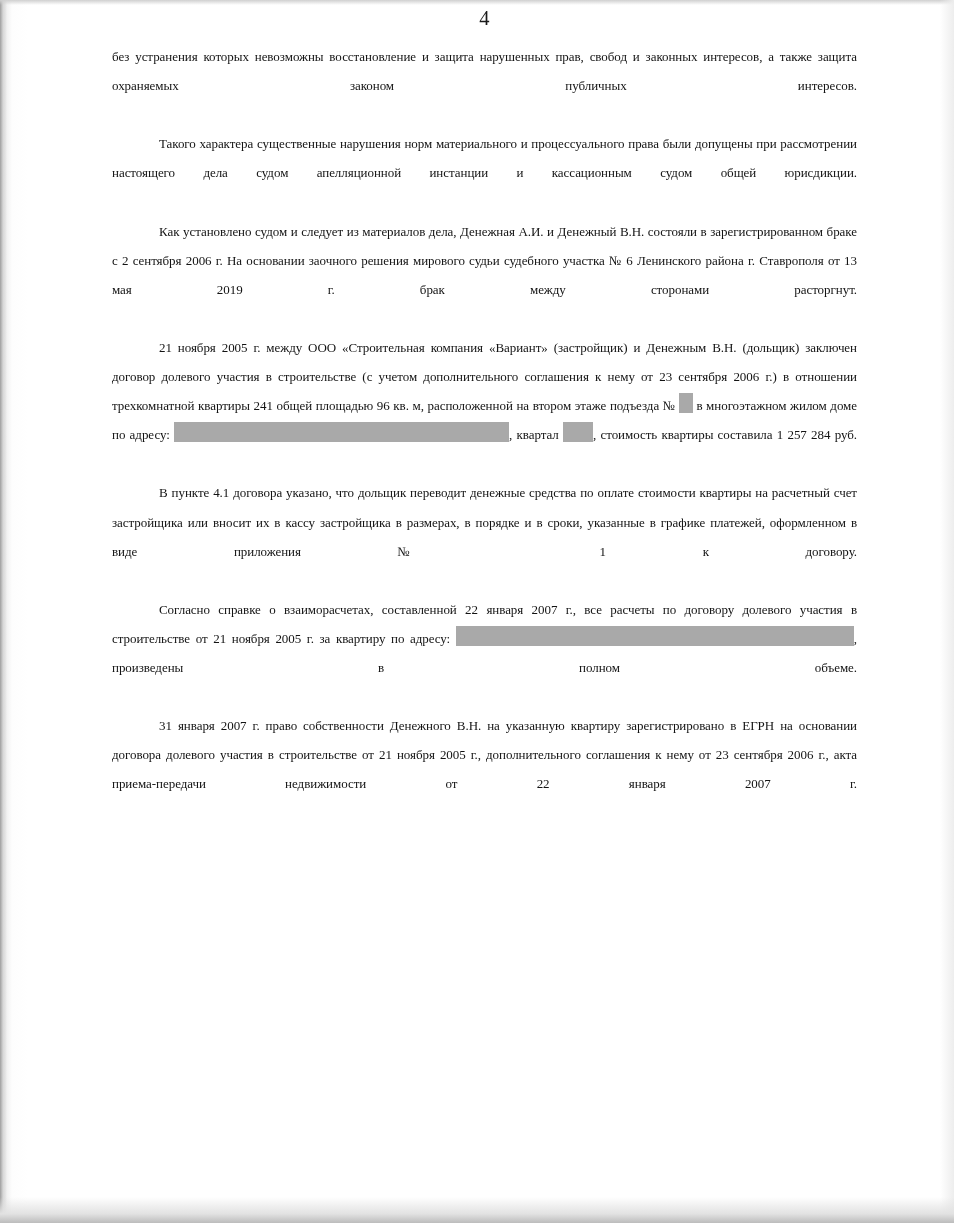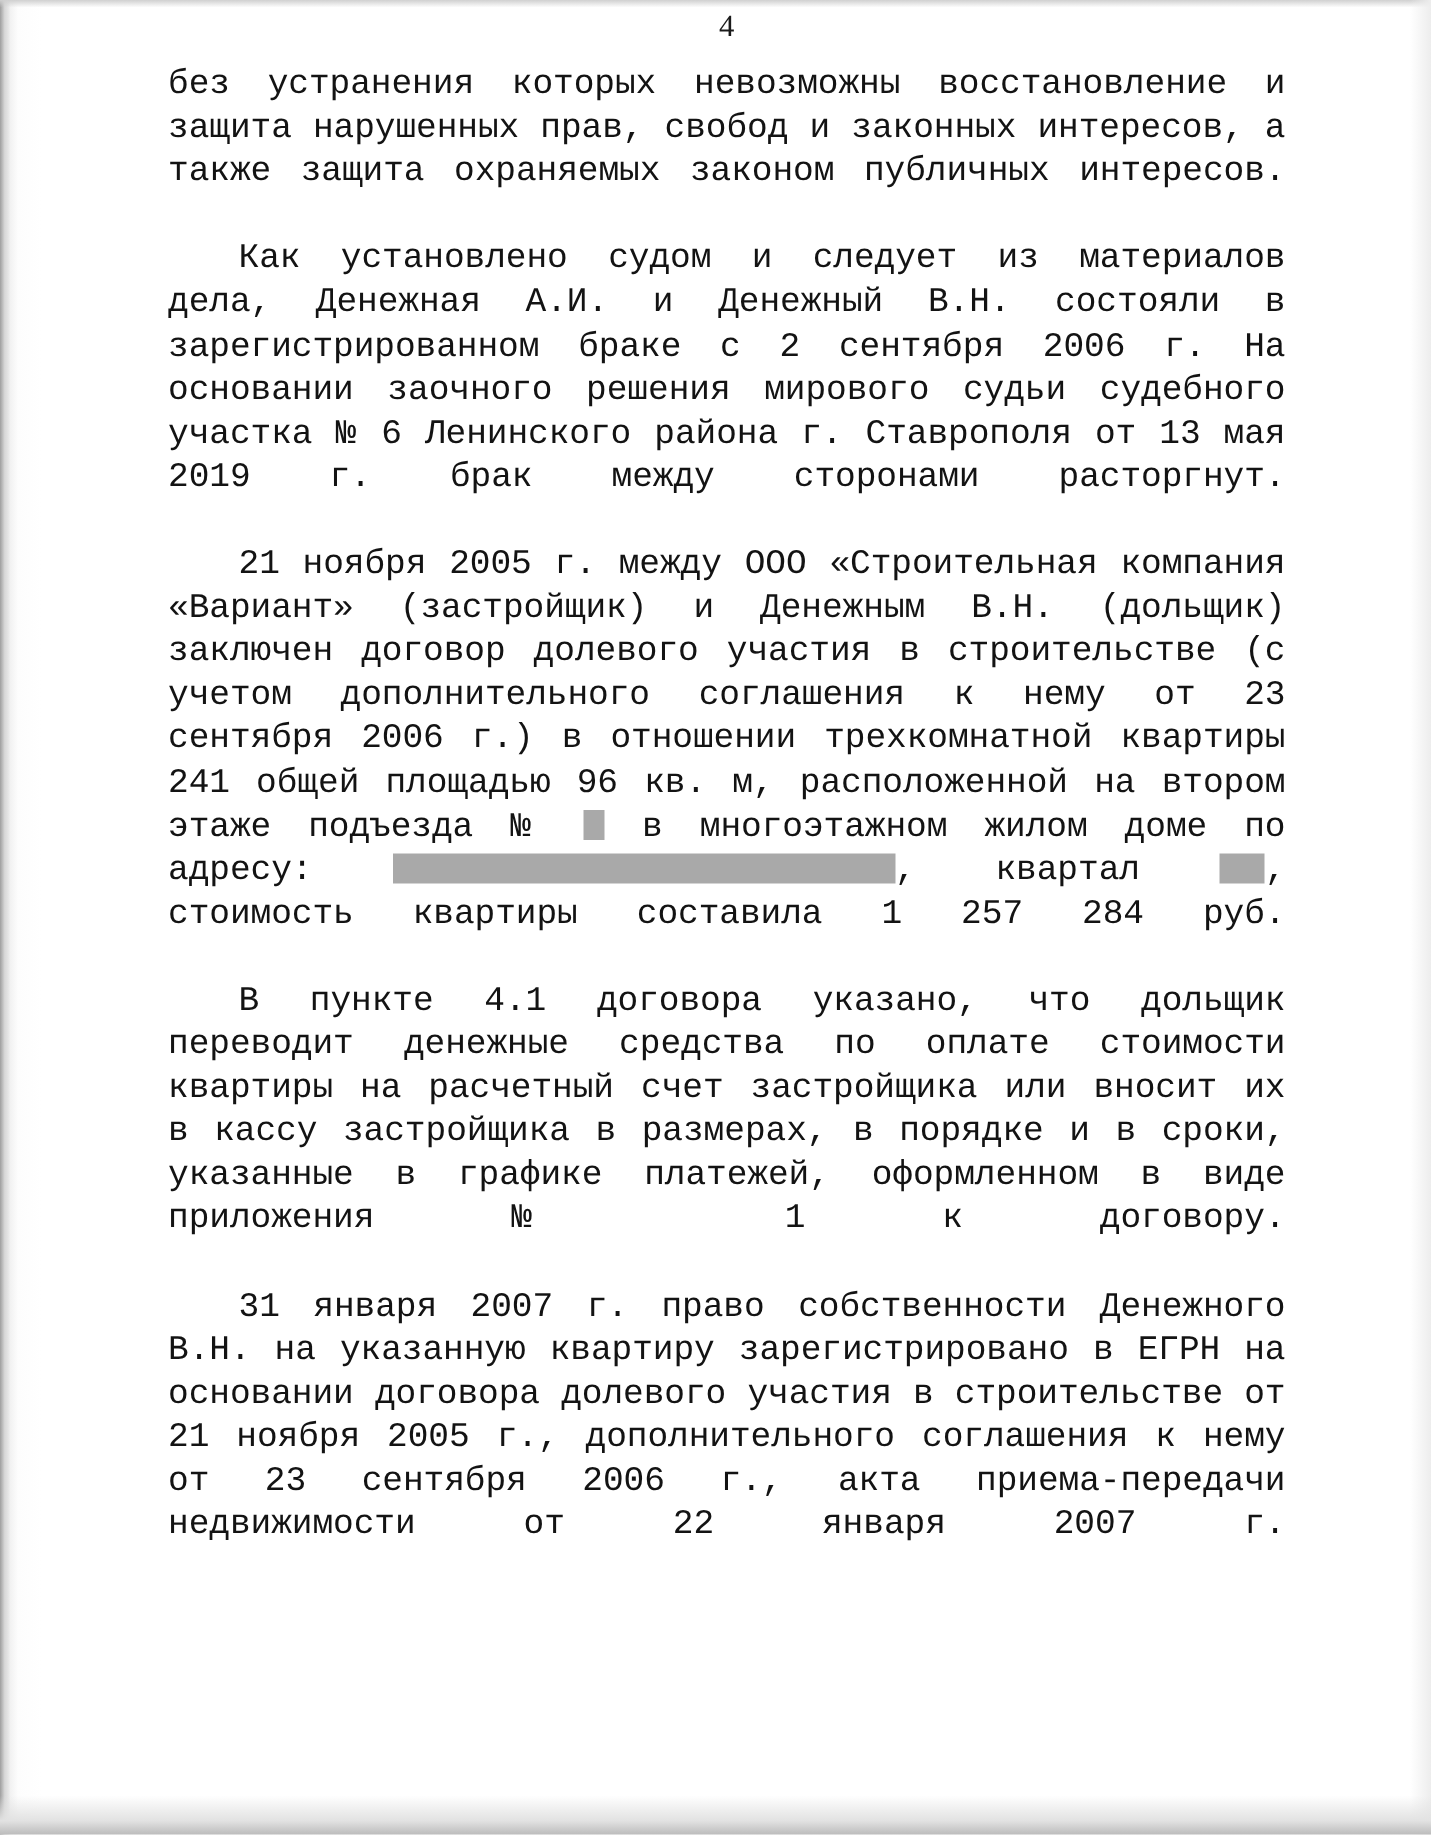--- a/index.html
+++ b/index.html
@@ -67,28 +67,27 @@
     font-size: 20.5px;
     line-height: 20px;
     padding-top: 8px;
     padding-bottom: 14px;
     letter-spacing: 0.2px;
     color: #1a1a1a;
   }
 
   p.para {
     margin: 0;
-    font-size: 23px;
+    font-size: 13px;
     line-height: 29.1px;
     text-align: justify;
     text-justify: inter-word;
     letter-spacing: -0.05px;
     word-spacing: 0.3px;
     color: #131313;
-    font-family: Liberation Mono, monospace;
   }
   p.para.indent {
     text-indent: 47px;
   }
   
   p.para::after {
     content: "";
     display: inline-block;
     width: 100%;
   }
@@ -115,26 +114,28 @@
   <div class="scan-edge-top"></div>
   <div class="scan-edge-right"></div>
   <div class="scan-edge-bottom"></div>
 
   <div class="page-body">
 
     <div class="page-number">4</div>
 
     <p class="para">без устранения которых невозможны восстановление и защита нарушенных прав, свобод и законных интересов, а также защита охраняемых законом публичных интересов.</p>
 
+    <p class="para indent">Такого характера существенные нарушения норм материального и процессуального права были допущены при рассмотрении настоящего дела судом апелляционной инстанции и кассационным судом общей юрисдикции.</p>
 
     <p class="para indent">Как установлено судом и следует из материалов дела, Денежная А.И. и Денежный В.Н. состояли в зарегистрированном браке с 2 сентября 2006 г. На основании заочного решения мирового судьи судебного участка № 6 Ленинского района  г. Ставрополя от 13 мая 2019 г. брак между сторонами расторгнут.</p>
 
     <p class="para indent"><span>21 ноября 2005 г. между ООО «Строительная компания «Вариант» (застройщик) и Денежным В.Н. (дольщик) заключен договор долевого участия в строительстве (с учетом дополнительного соглашения к нему от 23 сентября 2006 г.) в отношении трехкомнатной квартиры 241 общей площадью 96 кв. м, расположенной на втором этаже подъезда № </span><span class="redact r-tiny" style="background: rgb(169, 169, 169);"></span><span> в многоэтажном жилом доме по адресу: </span><span class="redact r-addr1" style="background: rgb(169, 169, 169);"></span><span>, квартал </span><span class="redact r-small" style="background: rgb(169, 169, 169);"></span><span>, стоимость квартиры составила 1 257 284 руб.</span></p>
 
     <p class="para indent">В пункте 4.1 договора указано, что дольщик переводит денежные средства по оплате стоимости квартиры на расчетный счет застройщика или вносит их в кассу застройщика в размерах, в порядке и в сроки, указанные в графике платежей, оформленном в виде приложения № 1 к договору.</p>
 
 
 
+    <p class="para indent"><span>Согласно справке о взаиморасчетах, составленной 22 января 2007 г., все расчеты по договору долевого участия в строительстве от 21 ноября 2005 г. за квартиру по адресу: </span><span class="redact r-addr3" style="background: rgb(169, 169, 169);"></span><span>, произведены в полном объеме.</span></p>
 
     <p class="para indent">31 января 2007 г. право собственности Денежного В.Н. на указанную квартиру зарегистрировано в ЕГРН на основании договора долевого участия в строительстве от 21 ноября 2005 г., дополнительного соглашения к нему от 23 сентября 2006 г., акта приема-передачи недвижимости от 22 января 2007 г.</p>
 
   </div>
 </div>
 
 </body></html>

